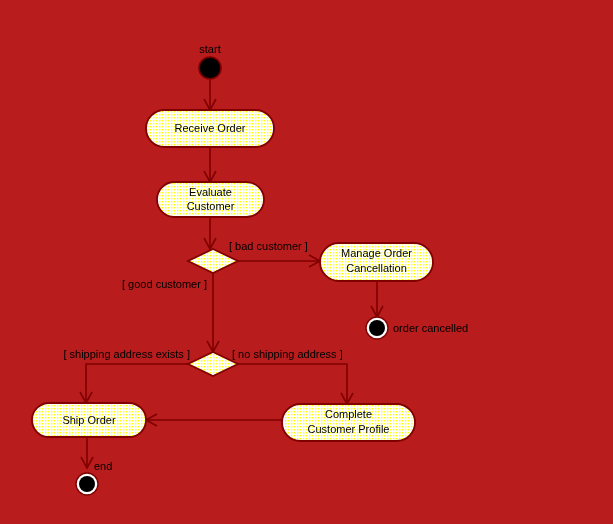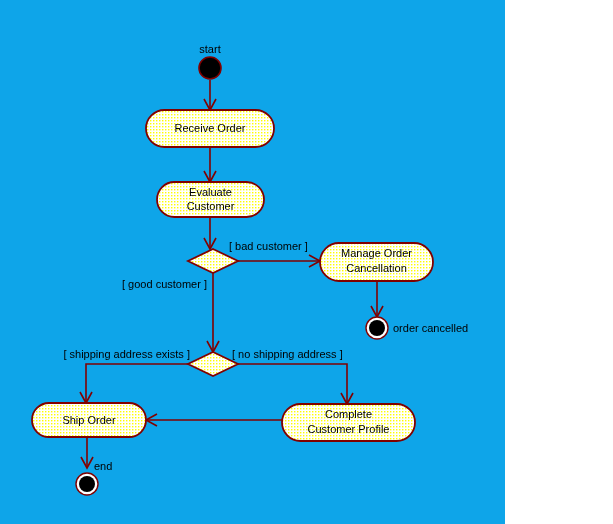--- a/index.html
+++ b/index.html
@@ -8,23 +8,23 @@
     background: #ffffff;
   }
   body {
     width: 613px;
     height: 524px;
     overflow: hidden;
     font-family: "Liberation Sans", sans-serif;
   }
   #diagram-root {
     position: relative;
-    width: 505px;
+    width: 613px;
     height: 524px;
-    background: #0ea5e9;
+    background: #b91c1c;
   }
   svg#uml-canvas {
     position: absolute;
     left: 0;
     top: 0;
     width: 613px;
     height: 524px;
   }
   .node-label {
     font-family: "Liberation Sans", sans-serif;

